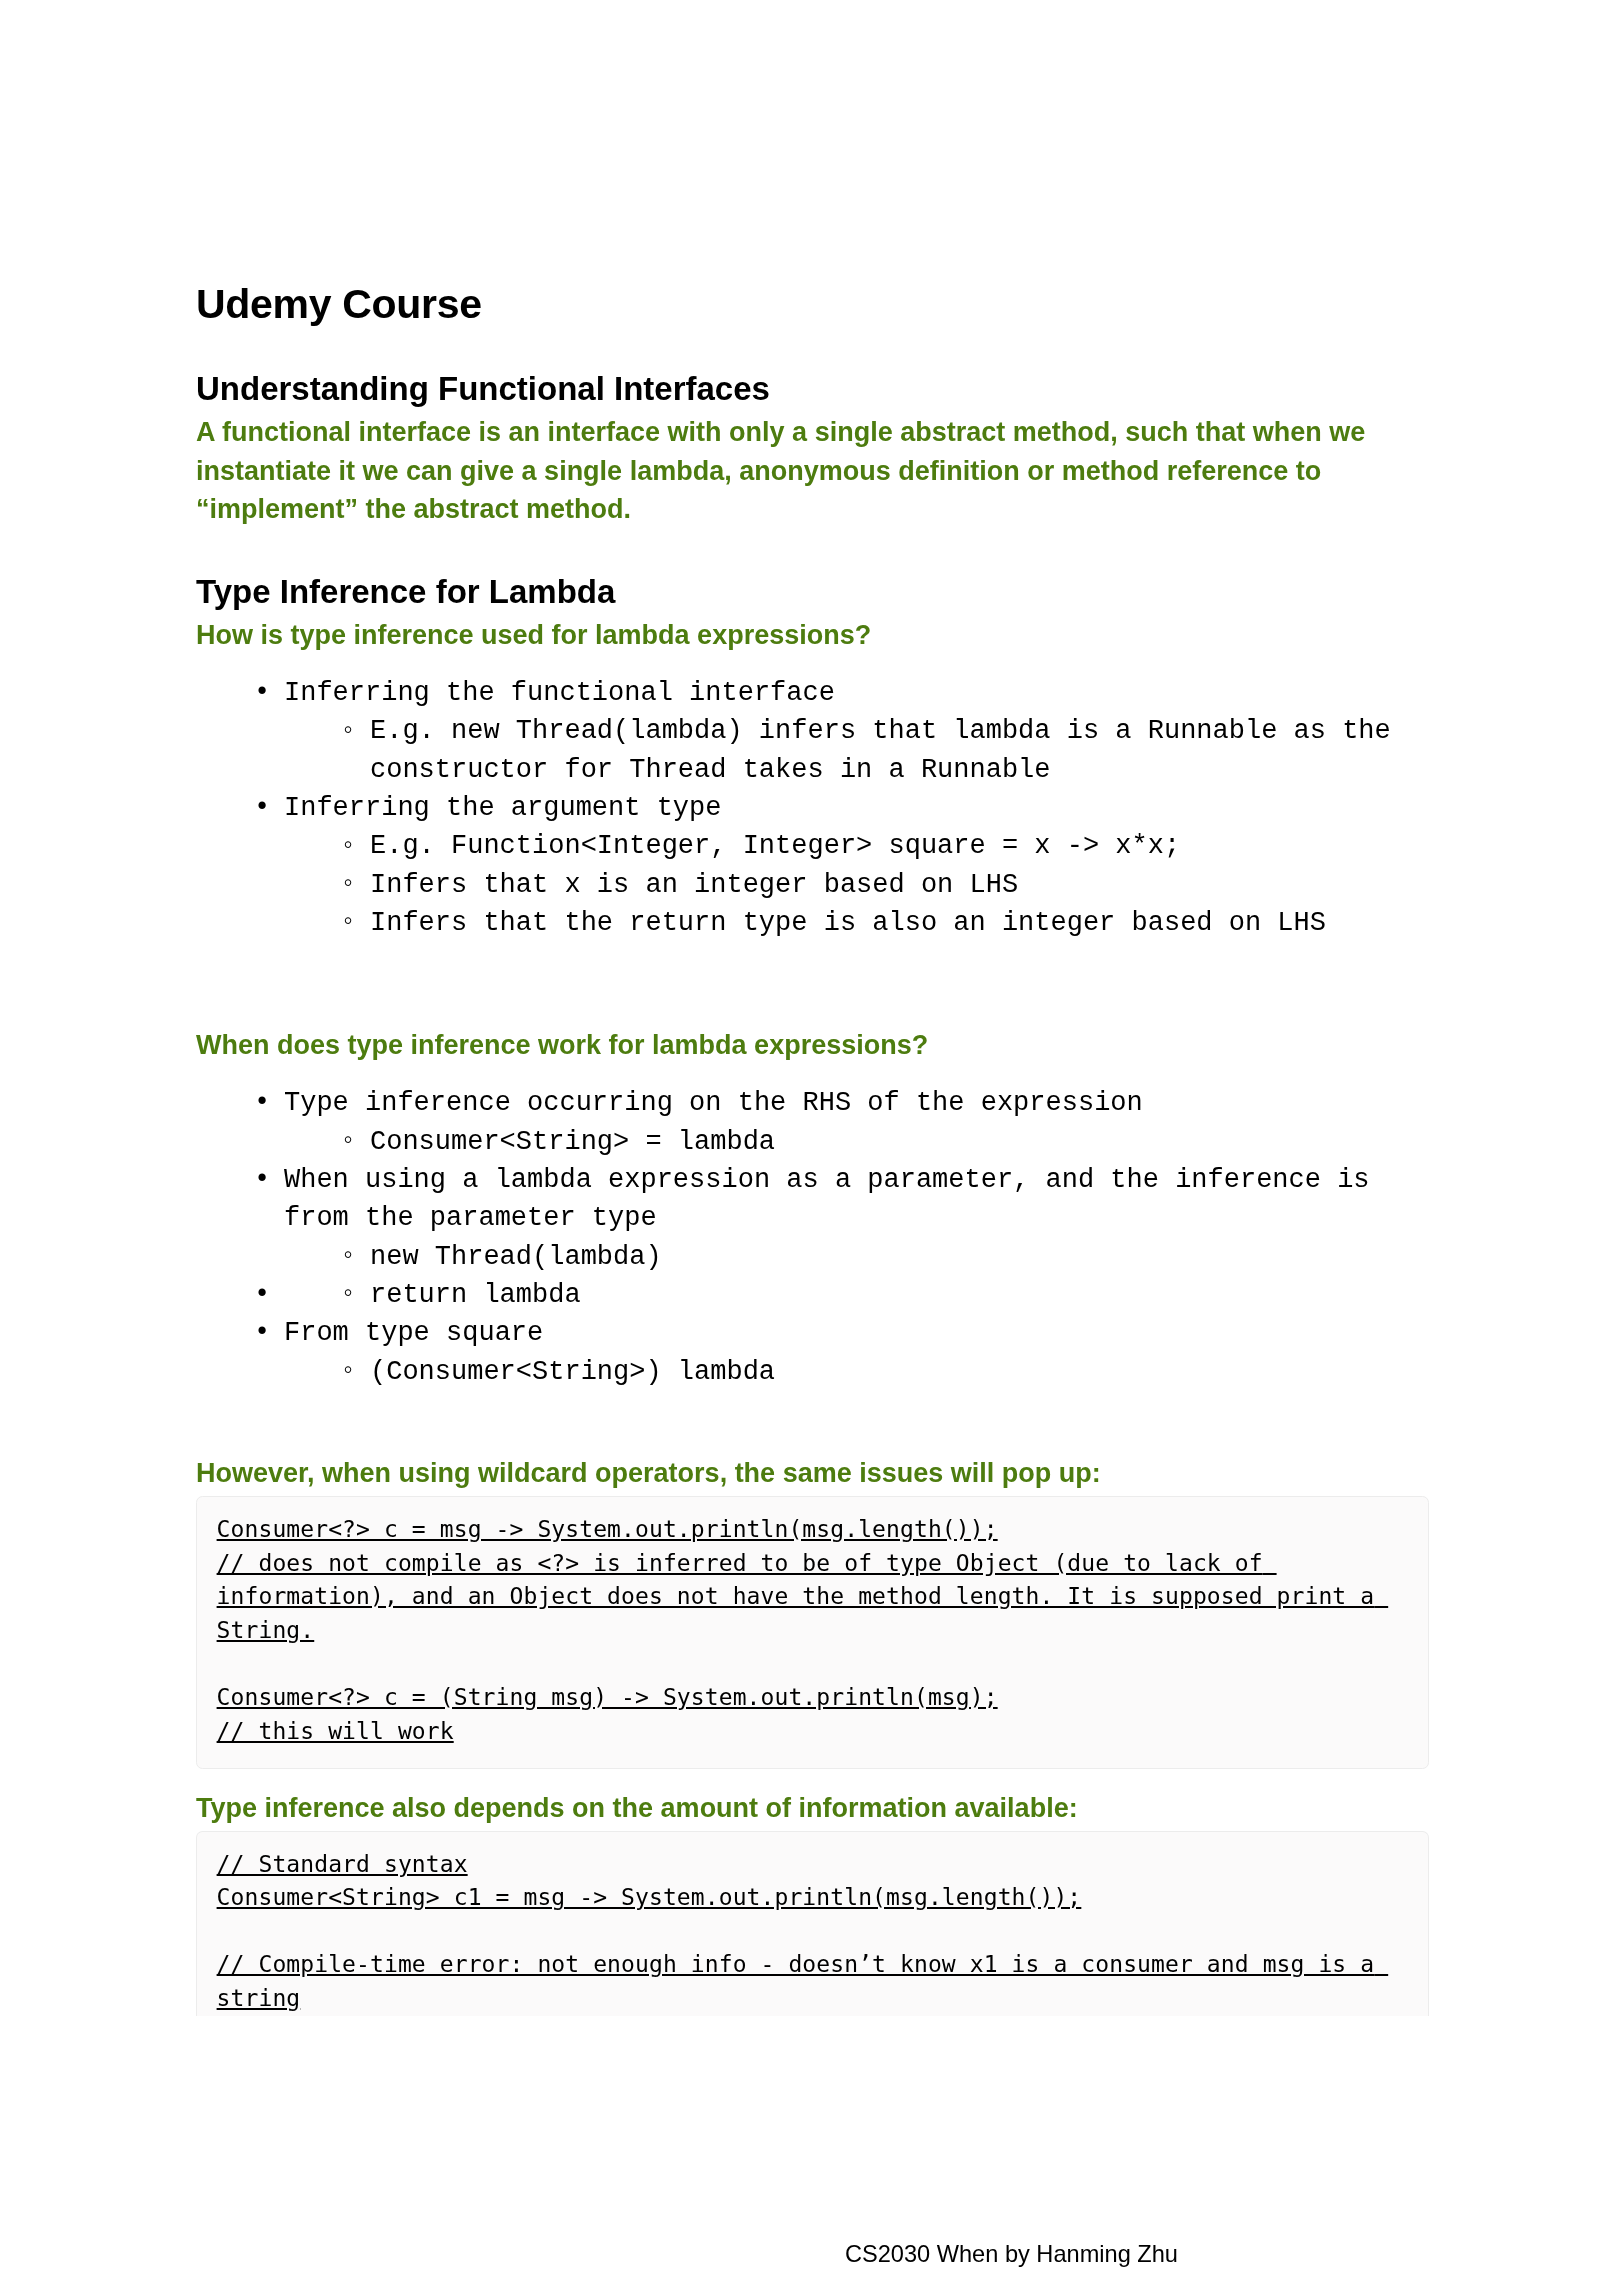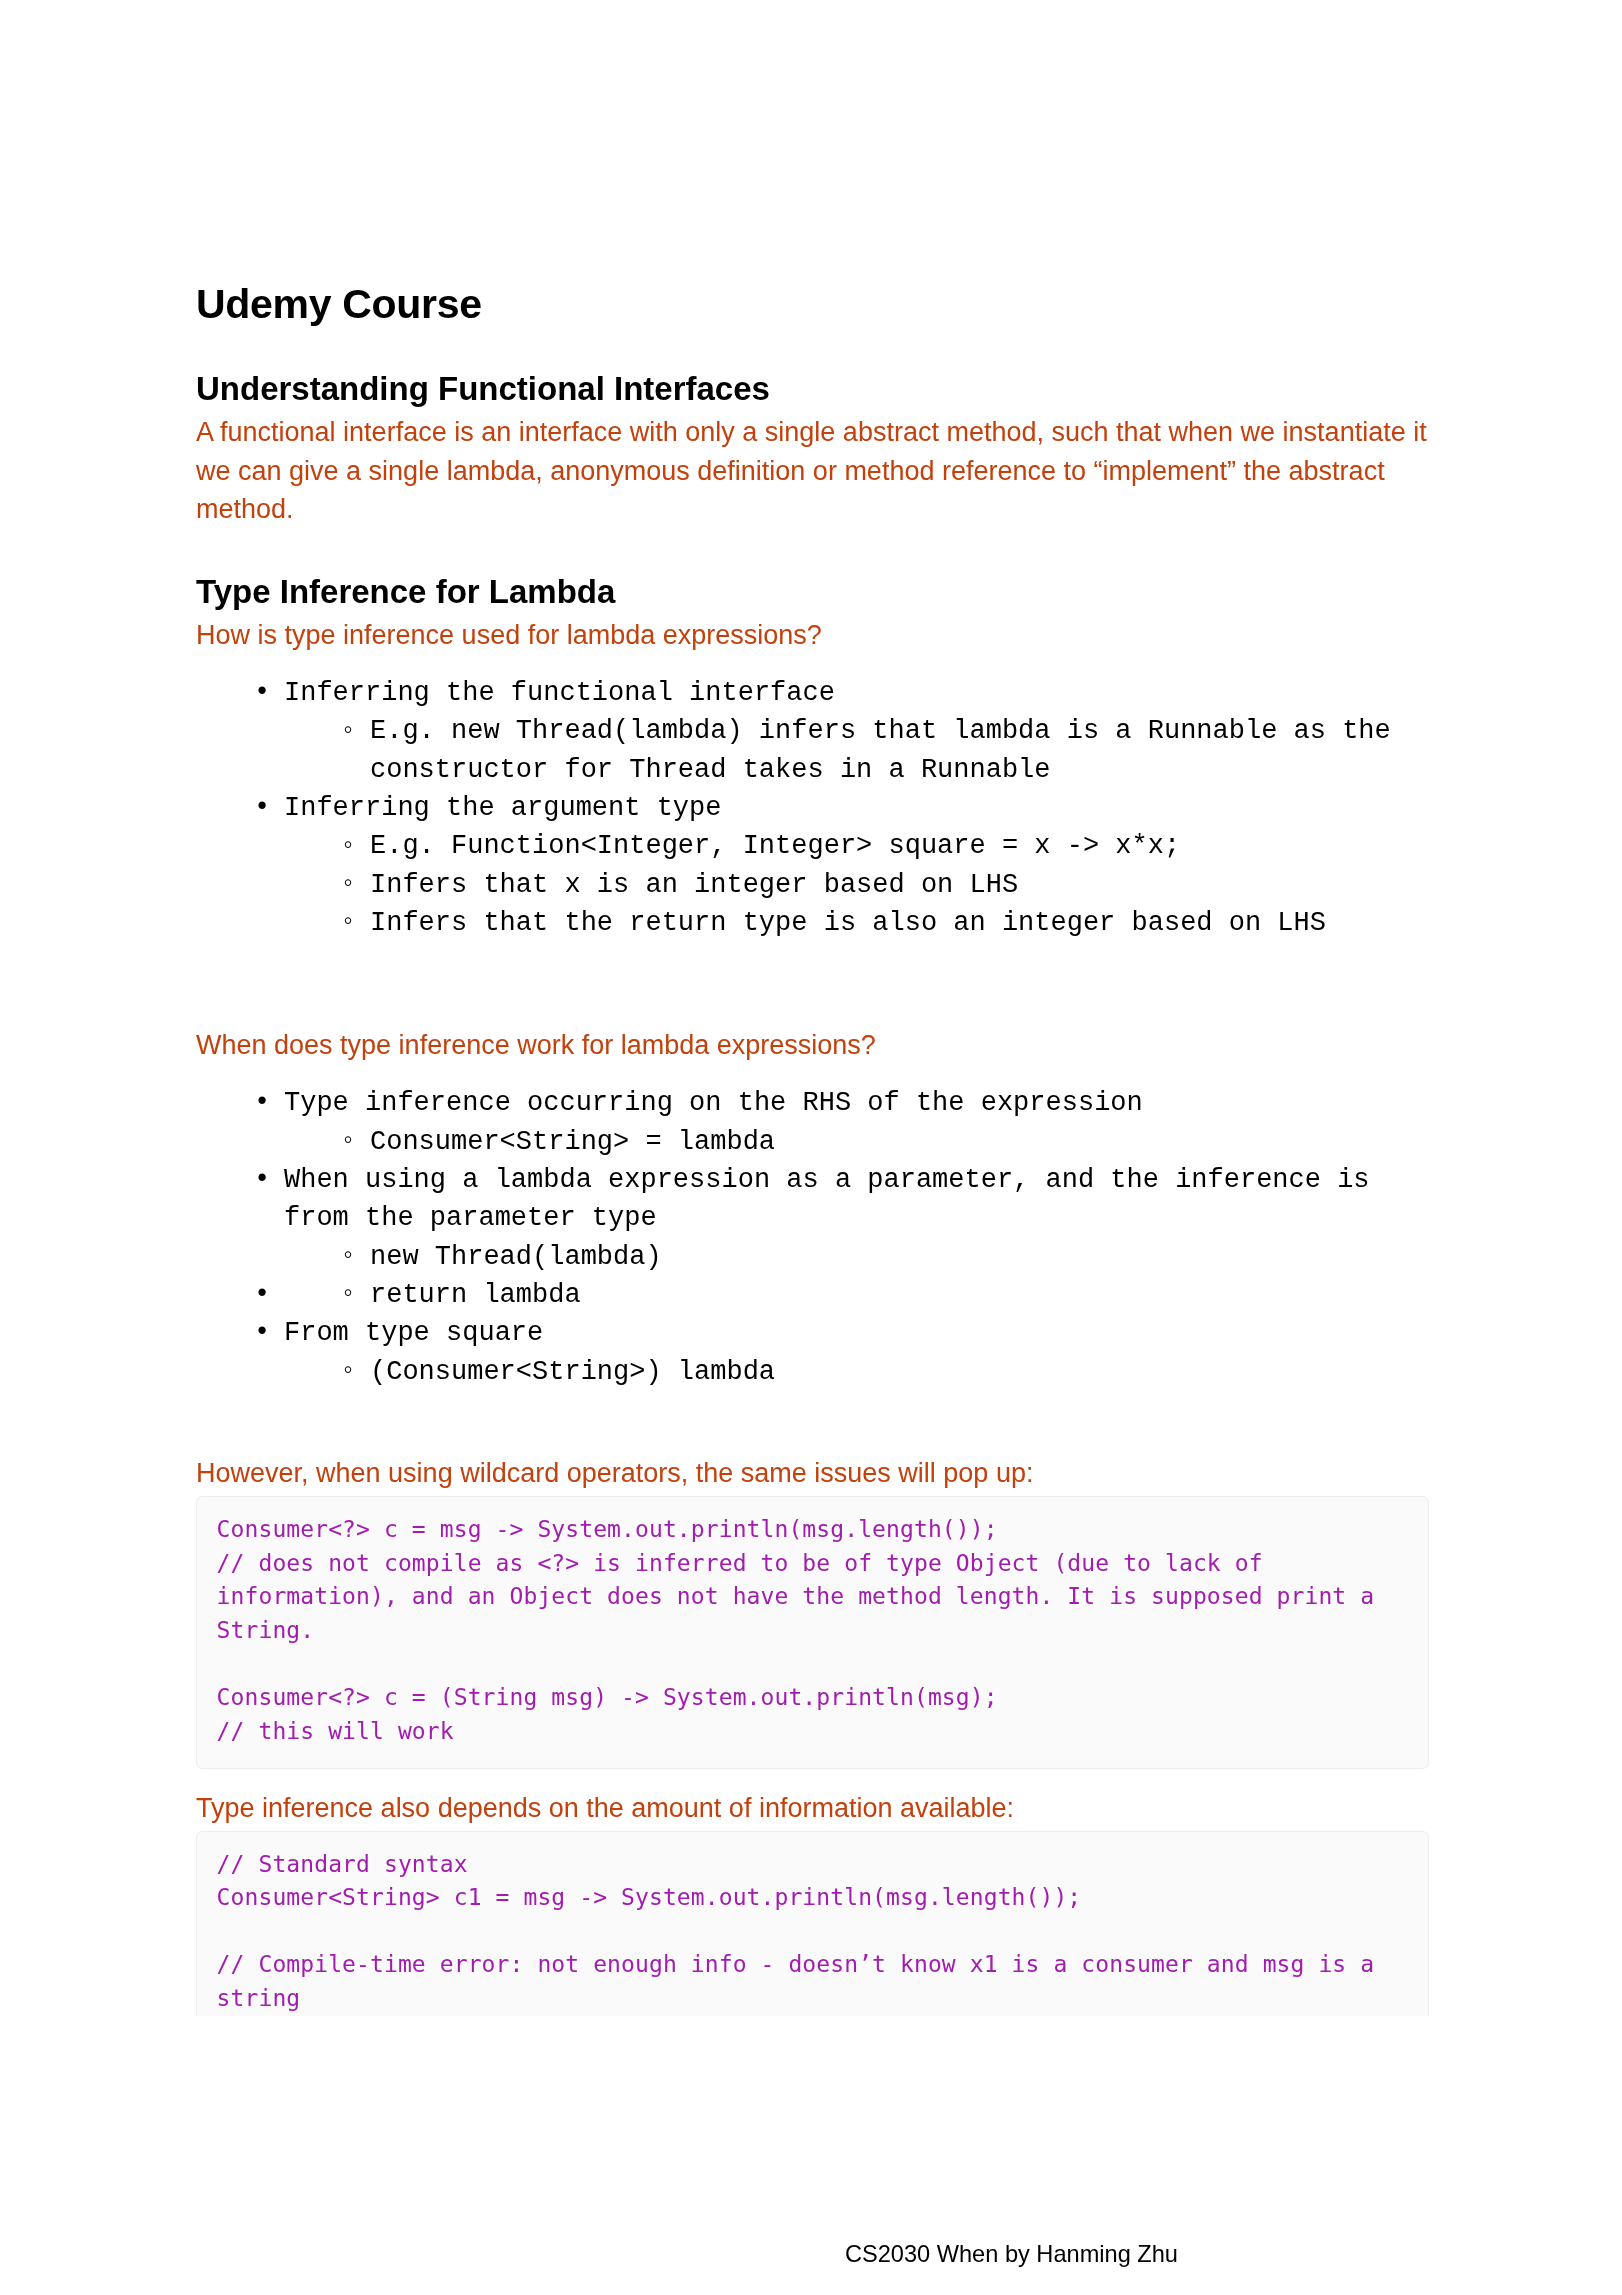--- a/index.html
+++ b/index.html
@@ -50,22 +50,22 @@
     line-height: 1.42;
     margin: 0;
     color: #000;
   }
 
   
   .para {
     font-size: 27px;
     line-height: 1.42;
     margin: 0;
-    color: #c2410c;
-    font-weight: 400;
+    color: #4d7c0f;
+    font-weight: 700;
   }
 
   .spacer-sm { height: 19.6px; }
   .spacer-md { height: 41px; }
   .spacer-lg { height: 63px; }
   .spacer-xl { height: 84px; }
 
   
   ul.lvl1 {
     list-style: none;
@@ -127,25 +127,26 @@
     border-bottom: none;
     border-bottom-left-radius: 0;
     border-bottom-right-radius: 0;
     padding-bottom: 0;
     overflow: hidden;
   }
   .code-line {
     font-family: "DejaVu Sans Mono", "Liberation Mono", monospace;
     font-size: 23px;
     line-height: 1.47;
-    color: #a21caf;
+    color: #000000;
     white-space: pre-wrap;
     word-break: normal;
     margin: 0;
     letter-spacing: 0.1px;
+    text-decoration: underline;
   }
   .code-line.blank {
     height: 33px;
   }
 
   
   .footer {
     position: absolute;
     left: 0;
     right: 193px;

